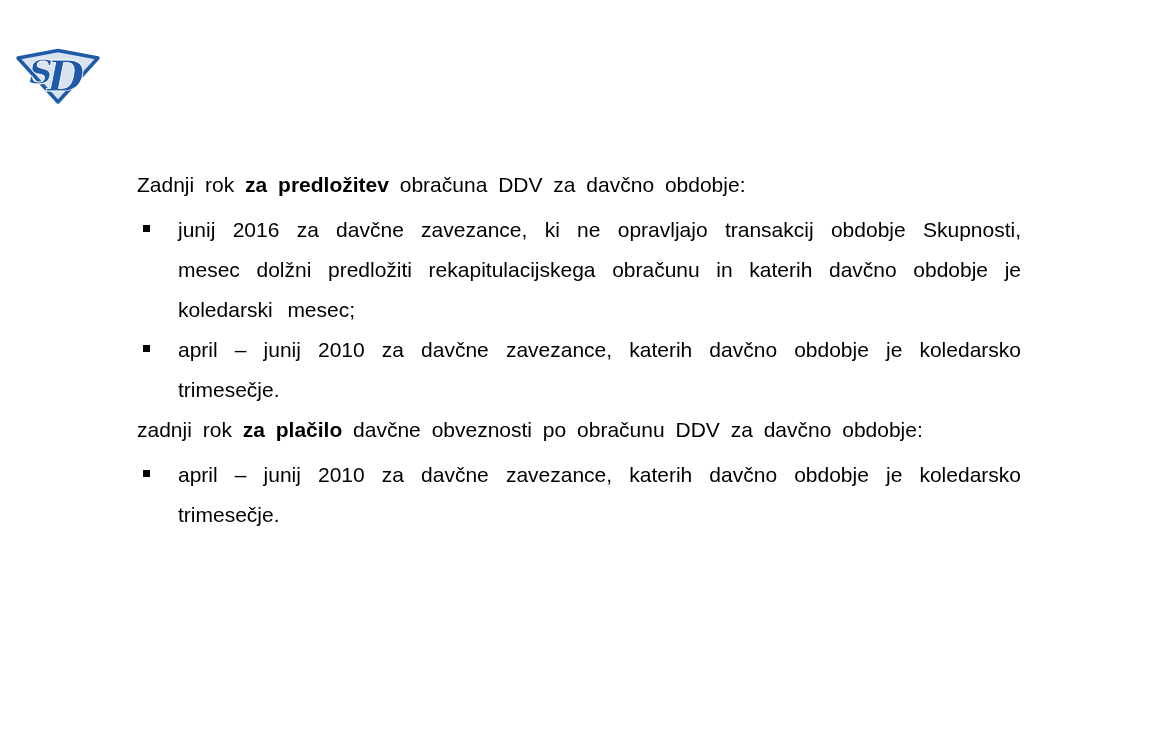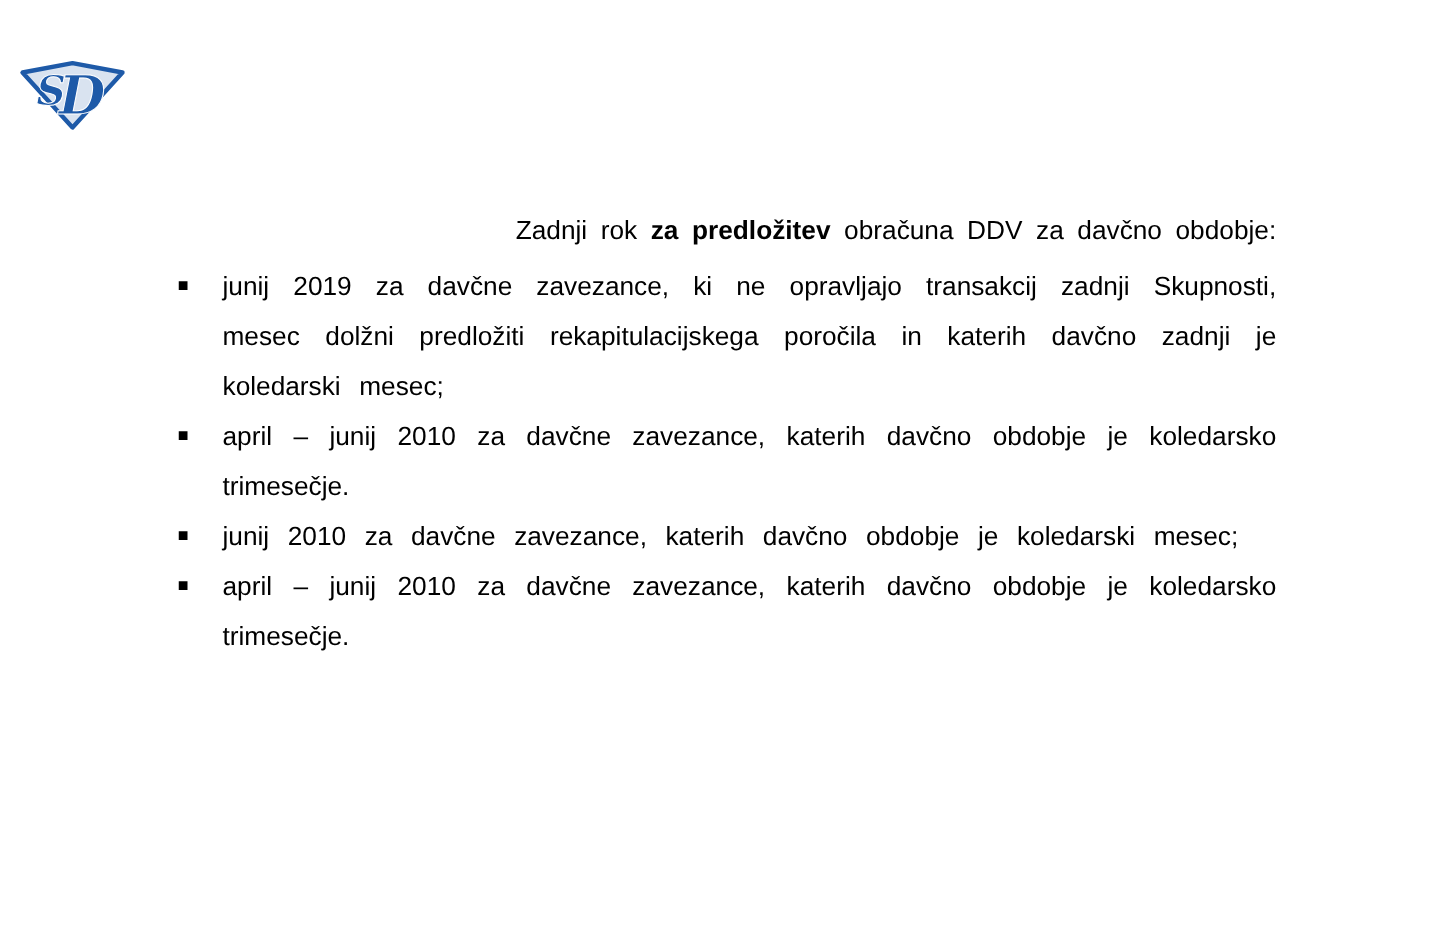--- a/index.html
+++ b/index.html
@@ -26,21 +26,21 @@
   .textblock {
     position: absolute;
     left: 137px;
     top: 165px;
     width: 884px;
     font-size: 21px;
     line-height: 40px;
   }
   .para { margin: 0; }
   .heading {
-    text-align: right;
+    text-align: left;
     word-spacing: 5px;
     margin-bottom: 5px;
   }
   .bullet {
     position: relative;
     padding-left: 41px;
     text-align: justify;
     text-align-last: left;
     word-spacing: 9px;
     hyphens: none;
@@ -65,30 +65,28 @@
     <path d="M4 11 L44 3.5 L84 11 L44 55 Z" fill="#d9e3f0" stroke="#1e5aa8" stroke-width="3.5" stroke-linejoin="round"></path>
     <text x="15" y="37" font-family="DejaVu Serif, serif" font-style="italic" font-weight="bold" font-size="33" fill="#1e5aa8" stroke="#ffffff" stroke-width="0.8">S</text>
     <text x="33" y="44" font-family="DejaVu Serif, serif" font-style="italic" font-weight="bold" font-size="43" fill="#1e5aa8" stroke="#ffffff" stroke-width="0.8">D</text>
   </svg>
 
   <div class="textblock">
 
     <p class="para heading"><span>Zadnji rok </span><b>za predložitev</b><span> obračuna DDV za davčno obdobje:</span></p>
 
     <div class="para bullet">
-      <span class="marker"></span><span>junij 2019 za davčne zavezance, ki </span><span class="u">ne</span><span> opravljajo transakcij zadnji Skupnosti, </span><span class="u">mesec</span><span> dolžni predložiti rekapitulacijskega poročila in katerih davčno zadnji je koledarski mesec;</span>
+      <span class="marker"></span><span>junij 2016 za davčne zavezance, ki </span><span class="u">ne</span><span> opravljajo transakcij obdobje Skupnosti, </span><span class="u">mesec</span><span> dolžni predložiti rekapitulacijskega obračunu in katerih davčno obdobje je koledarski mesec;</span>
     </div>
 
     <div class="para bullet">
       <span class="marker"></span><span>april – junij 2010 za davčne zavezance, katerih davčno obdobje je koledarsko trimesečje.</span>
     </div>
 
+    <p class="para heading"><span>zadnji rok </span><b>za plačilo</b><span> davčne obveznosti po obračunu DDV za davčno obdobje:</span></p>
 
-    <div class="para bullet">
-      <span class="marker"></span><span>junij 2010 za davčne zavezance, katerih davčno obdobje je koledarski mesec;</span>
-    </div>
 
     <div class="para bullet">
       <span class="marker"></span><span>april – junij 2010 za davčne zavezance, katerih davčno obdobje je koledarsko trimesečje.</span>
     </div>
 
   </div>
 </div>
 
 </body></html>

